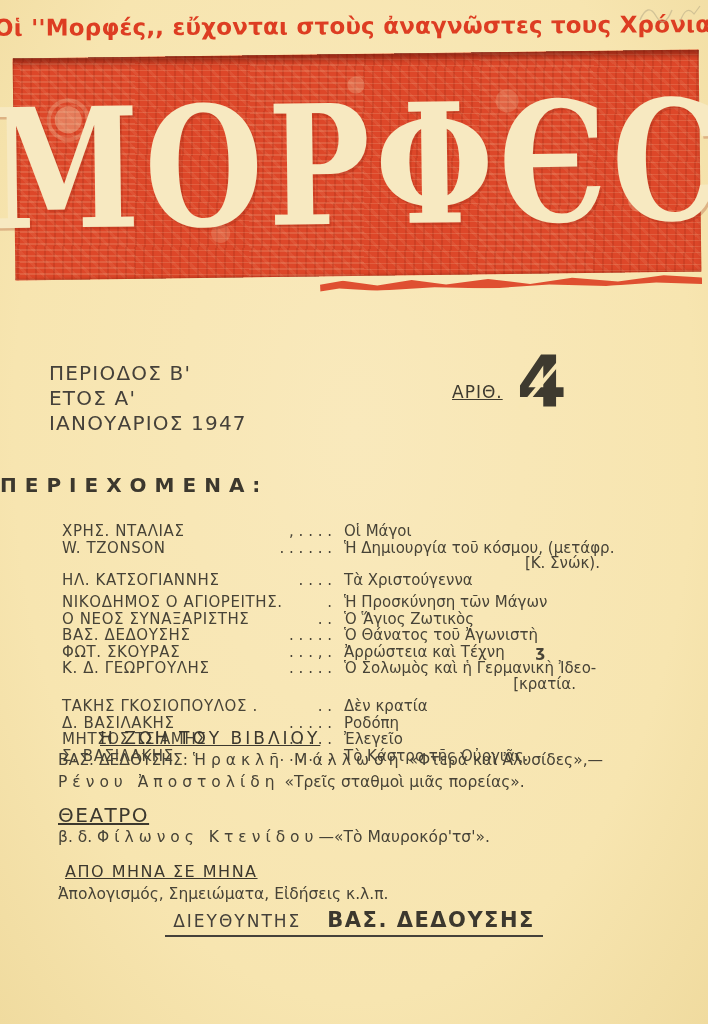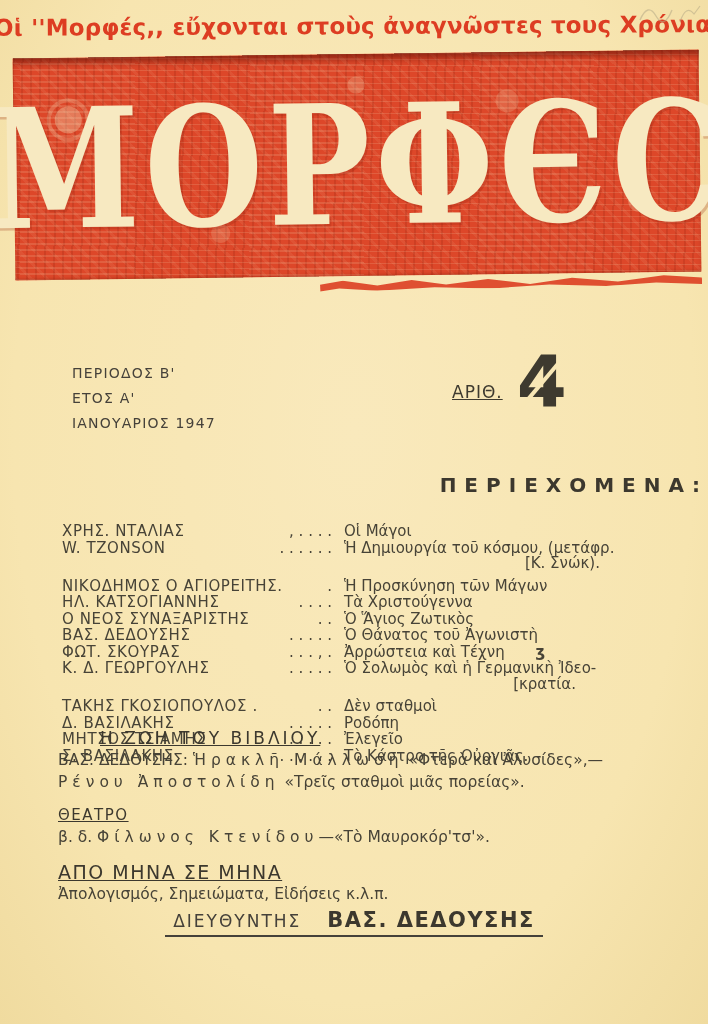--- a/index.html
+++ b/index.html
@@ -50,36 +50,36 @@
     background:#dd4729;transform:rotate(-1.2deg);opacity:.95;
     clip-path:polygon(0 40%,6% 10%,15% 55%,24% 15%,33% 60%,44% 20%,55% 70%,66% 25%,78% 65%,90% 20%,100% 45%,100% 100%,88% 80%,75% 100%,60% 78%,45% 100%,30% 80%,15% 100%,5% 75%,0 95%);
   }
   .subtitle{
     position:absolute;top:297px;left:0;width:100%;
     text-align:center;font-size:17.5px;font-weight:bold;
     letter-spacing:2px;word-spacing:7px;color:#4b4437;
   }
   
   .issue-left{
-    position:absolute;top:361px;left:72px;
-    font-size:14px;line-height:25px;letter-spacing:1.2px;color:#45413a;
+    position:absolute;top:361px;left:49px;
+    font-size:20px;line-height:25px;letter-spacing:1.2px;color:#45413a;
   }
   .issue-right{
     position:absolute;top:352px;left:452px;
     display:flex;align-items:flex-end;gap:14px;color:#3e3a2f;
   }
   .num-label{font-size:17px;letter-spacing:1px;margin-bottom:9px;text-decoration:underline;}
   .num4{font-size:72px;font-weight:bold;line-height:0.82;position:relative;}
   .num4::after{
     content:"";position:absolute;left:21px;top:2px;width:3.5px;height:62px;
     background:#f8e7b5;transform:rotate(40deg);
   }
   
   .toc-heading{
-    position:absolute;top:473px;left:0;width:100%;text-align:right;
+    position:absolute;top:473px;left:0;width:100%;text-align:left;
     font-size:20px;font-weight:bold;letter-spacing:8px;color:#3c382e;
   }
   .toc{
     position:absolute;top:524px;left:62px;width:600px;
     font-size:15px;line-height:15.5px;color:#474337;
   }
   .row{display:grid;grid-template-columns:280px 1fr;margin-bottom:1px;}
   .row.gap{margin-top:7px;}
   .acol{display:flex;justify-content:space-between;padding-right:10px;}
   .author{letter-spacing:0.6px;white-space:nowrap;text-align:center;}
@@ -91,22 +91,22 @@
   .mark{margin-left:26px;font-weight:bold;}
   
   .lower{
     position:absolute;top:729px;left:58px;right:34px;
     font-size:15.5px;line-height:18px;color:#474337;
   }
   .sec-head{color:#3c382e;text-decoration:underline;}
   .zoi{margin-left:42px;font-size:17px;letter-spacing:3px;}
   .body-line{margin-top:4px;}
   .sp{letter-spacing:5px;}
-  .theatro{margin-top:15px;font-size:15px;letter-spacing:1.5px;}
-  .mina{margin-top:17px;font-size:19px;letter-spacing:1.5px;}
+  .theatro{margin-top:15px;font-size:20px;letter-spacing:1.5px;}
+  .mina{margin-top:17px;font-size:16px;letter-spacing:1.5px;margin-left:7px;}
   
   .footer{position:absolute;top:908px;left:0;width:100%;text-align:center;}
   .footer-underline{
     display:inline-block;border-bottom:2.5px solid #45413a;padding:0 8px 3px;
   }
   .dir-label{font-size:17px;letter-spacing:2px;margin-right:26px;color:#45413a;}
   .dir-name{font-size:21px;font-weight:bold;letter-spacing:1.5px;color:#3c382e;}
 </style>
 </head>
 <body>
@@ -155,42 +155,42 @@
       <div class="acol">
         <span class="author">W. TZONSON</span>
         <span class="dots">.  .  .  .  .  .</span>
       </div>
       <div class="tcol">
         <span>Ἡ Δημιουργία  τοῦ  κόσμου, (μετάφρ.</span>
         <div class="cont cont-a">[Κ. Σνώκ).</div>
       </div>
     </div>
 
+    <div class="row">
+      <div class="acol">
+        <span class="author">ΗΛ. ΚΑΤΣΟΓΙΑΝΝΗΣ</span>
+        <span class="dots">.  .  .  .</span>
+      </div>
+      <div class="tcol">
+        <span>Τὰ Χριστούγεννα</span>
+      </div>
+    </div>
+
     <div class="row gap">
       <div class="acol">
         <span class="author">ΝΙΚΟΔΗΜΟΣ Ο ΑΓΙΟΡΕΙΤΗΣ.</span>
         <span class="dots">.</span>
       </div>
       <div class="tcol">
         <span>Ἡ Προσκύνηση τῶν Μάγων</span>
       </div>
     </div>
 
     <div class="row">
       <div class="acol">
-        <span class="author">ΗΛ. ΚΑΤΣΟΓΙΑΝΝΗΣ</span>
-        <span class="dots">.  .  .  .</span>
-      </div>
-      <div class="tcol">
-        <span>Τὰ Χριστούγεννα</span>
-      </div>
-    </div>
-
-    <div class="row">
-      <div class="acol">
         <span class="author">Ο ΝΕΟΣ ΣΥΝΑΞΑΡΙΣΤΗΣ</span>
         <span class="dots">.  .</span>
       </div>
       <div class="tcol">
         <span>Ὁ Ἅγιος Ζωτικὸς</span>
       </div>
     </div>
 
     <div class="row">
       <div class="acol">
@@ -223,21 +223,21 @@
         <div class="cont cont-b">[κρατία.</div>
       </div>
     </div>
 
     <div class="row gap">
       <div class="acol">
         <span class="author">ΤΑΚΗΣ ΓΚΟΣΙΟΠΟΥΛΟΣ .</span>
         <span class="dots">.  .</span>
       </div>
       <div class="tcol">
-        <span>Δὲν σταθμοὶ</span>
+        <span>Δὲν κρατία</span>
       </div>
     </div>
 
     <div class="row">
       <div class="acol">
         <span class="author">Δ. ΒΑΣΙΛΑΚΗΣ</span>
         <span class="dots">.  .  .  .  .</span>
       </div>
       <div class="tcol">
         <span>Ροδόπη</span>

